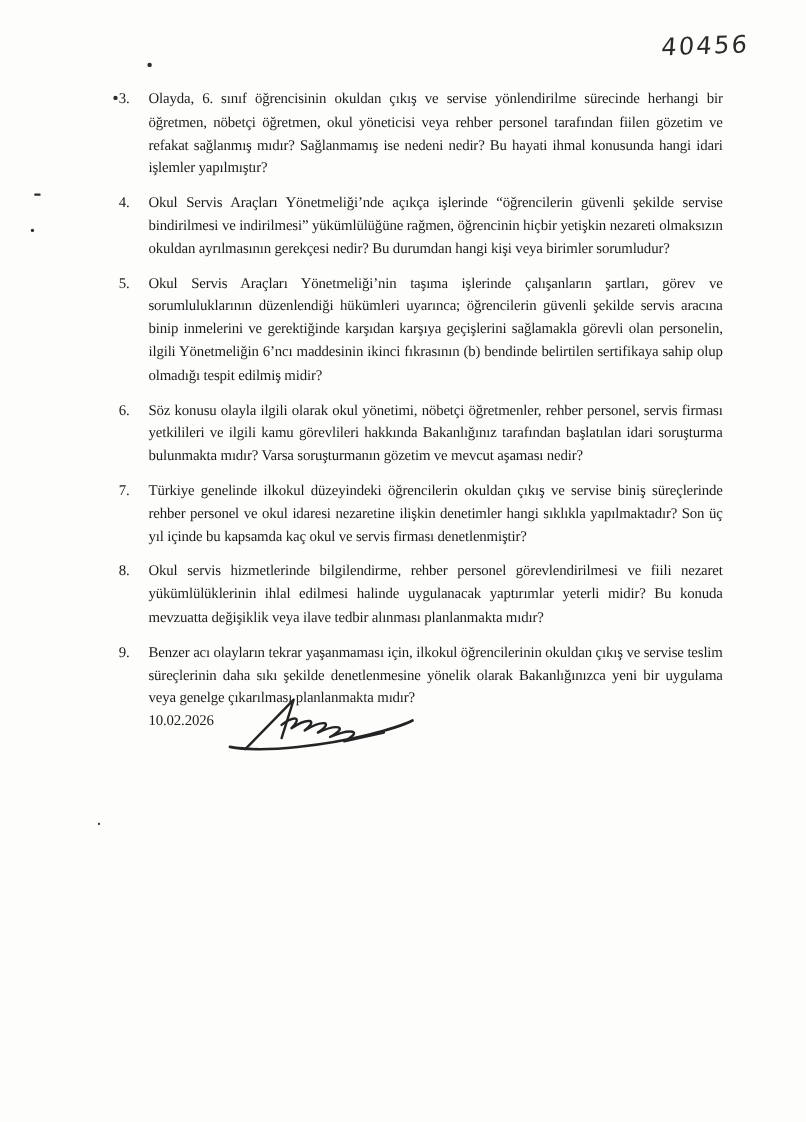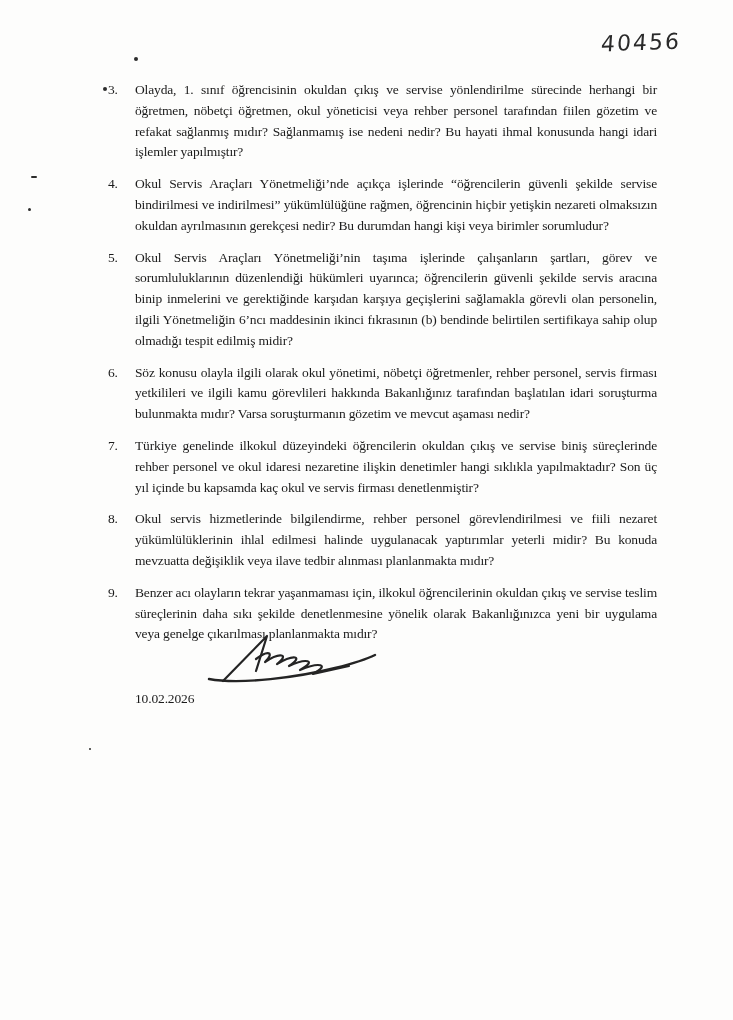--- a/index.html
+++ b/index.html
@@ -45,21 +45,20 @@
   .q-text {
     flex: 1;
     text-align: justify;
   }
   .date-sig-row {
     position: relative;
     height: 22px;
   }
   .date-text {
     display: inline-block;
-    margin-top: 44px;
   }
   .signature {
     position: absolute;
     left: 72px;
     top: -14px;
   }
   
   .speck {
     position: absolute;
     background: #2c2c2c;
@@ -77,21 +76,21 @@
   <div class="speck" style="left:134px; top:57px; width:4px; height:4px;"></div>
   <div class="speck" style="left:103px; top:87px; width:4px; height:4px;"></div>
   <div class="speck dash" style="left:31px; top:176px; width:6px; height:2px;"></div>
   <div class="speck" style="left:28px; top:208px; width:3px; height:3px;"></div>
   <div class="speck" style="left:89px; top:748px; width:2px; height:2px;"></div>
 
   <div class="questions">
 
     <div class="q-item">
       <div class="q-num">3.</div>
-      <div class="q-text">Olayda, 1. sınıf öğrencisinin okuldan çıkış ve servise yönlendirilme sürecinde herhangi bir öğretmen, nöbetçi öğretmen, okul yöneticisi veya rehber personel tarafından fiilen gözetim ve refakat sağlanmış mıdır? Sağlanmamış ise nedeni nedir?  Bu hayati ihmal konusunda hangi idari işlemler yapılmıştır?</div>
+      <div class="q-text">Olayda, 6. sınıf öğrencisinin okuldan çıkış ve servise yönlendirilme sürecinde herhangi bir öğretmen, nöbetçi öğretmen, okul yöneticisi veya rehber personel tarafından fiilen gözetim ve refakat sağlanmış mıdır? Sağlanmamış ise nedeni nedir?  Bu hayati ihmal konusunda hangi idari işlemler yapılmıştır?</div>
     </div>
 
     <div class="q-item">
       <div class="q-num">4.</div>
       <div class="q-text">Okul Servis Araçları Yönetmeliği’nde açıkça işlerinde “öğrencilerin güvenli şekilde servise bindirilmesi ve indirilmesi” yükümlülüğüne rağmen, öğrencinin hiçbir yetişkin nezareti olmaksızın okuldan ayrılmasının gerekçesi nedir? Bu durumdan hangi kişi veya birimler sorumludur?</div>
     </div>
 
     <div class="q-item">
       <div class="q-num">5.</div>
       <div class="q-text">Okul Servis Araçları Yönetmeliği’nin taşıma işlerinde çalışanların şartları, görev ve sorumluluklarının düzenlendiği hükümleri uyarınca; öğrencilerin güvenli şekilde servis aracına binip inmelerini ve gerektiğinde karşıdan karşıya geçişlerini sağlamakla görevli olan personelin, ilgili Yönetmeliğin 6’ncı maddesinin ikinci fıkrasının (b) bendinde belirtilen sertifikaya sahip olup olmadığı tespit edilmiş midir?</div>

